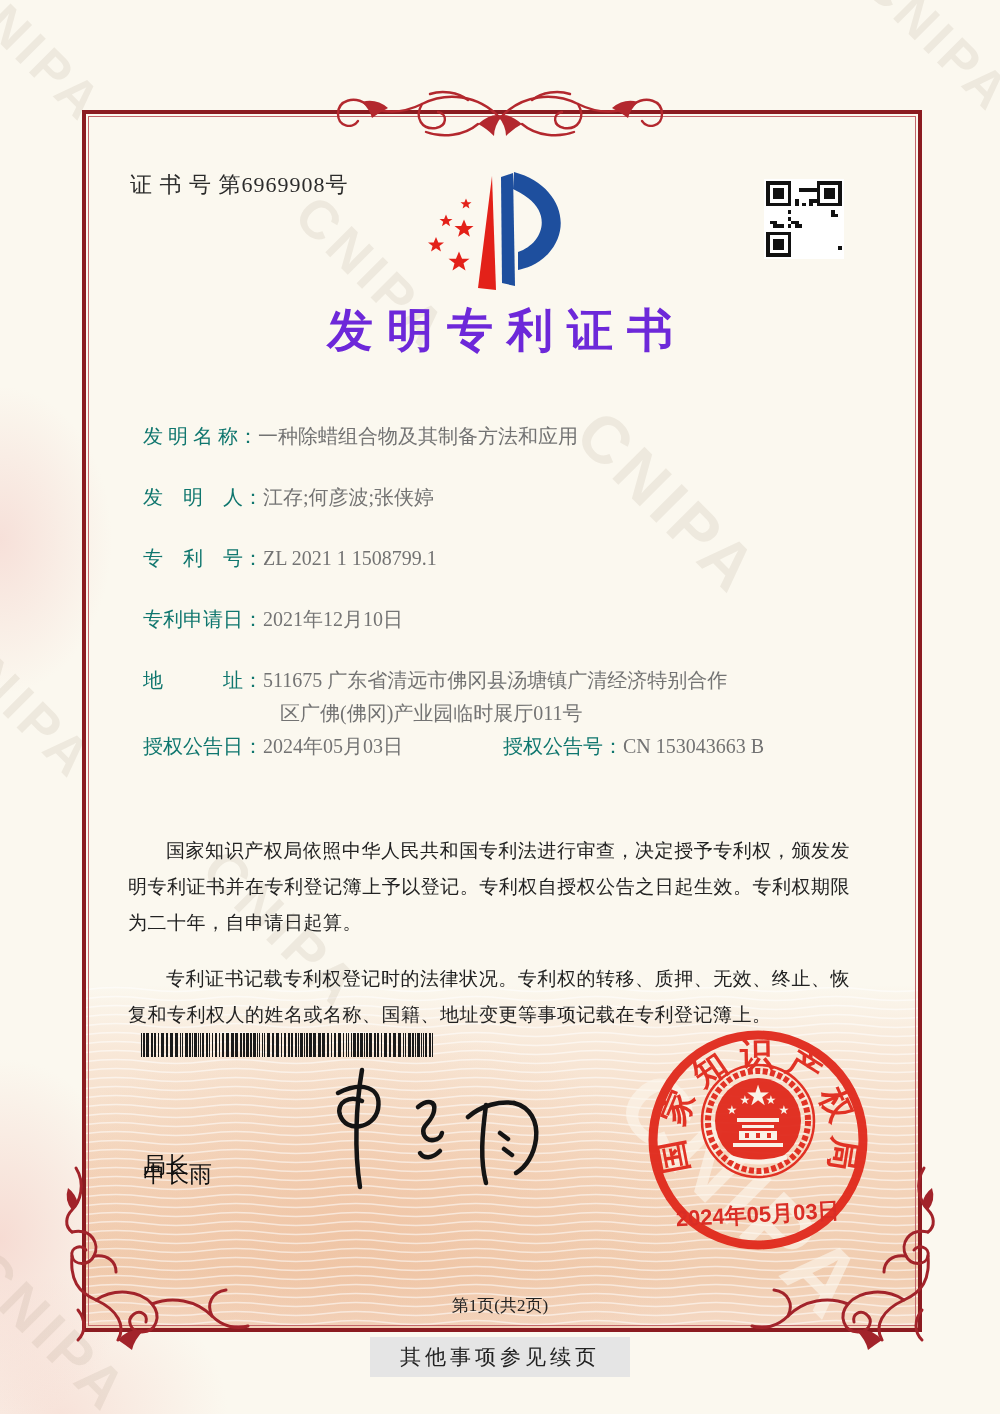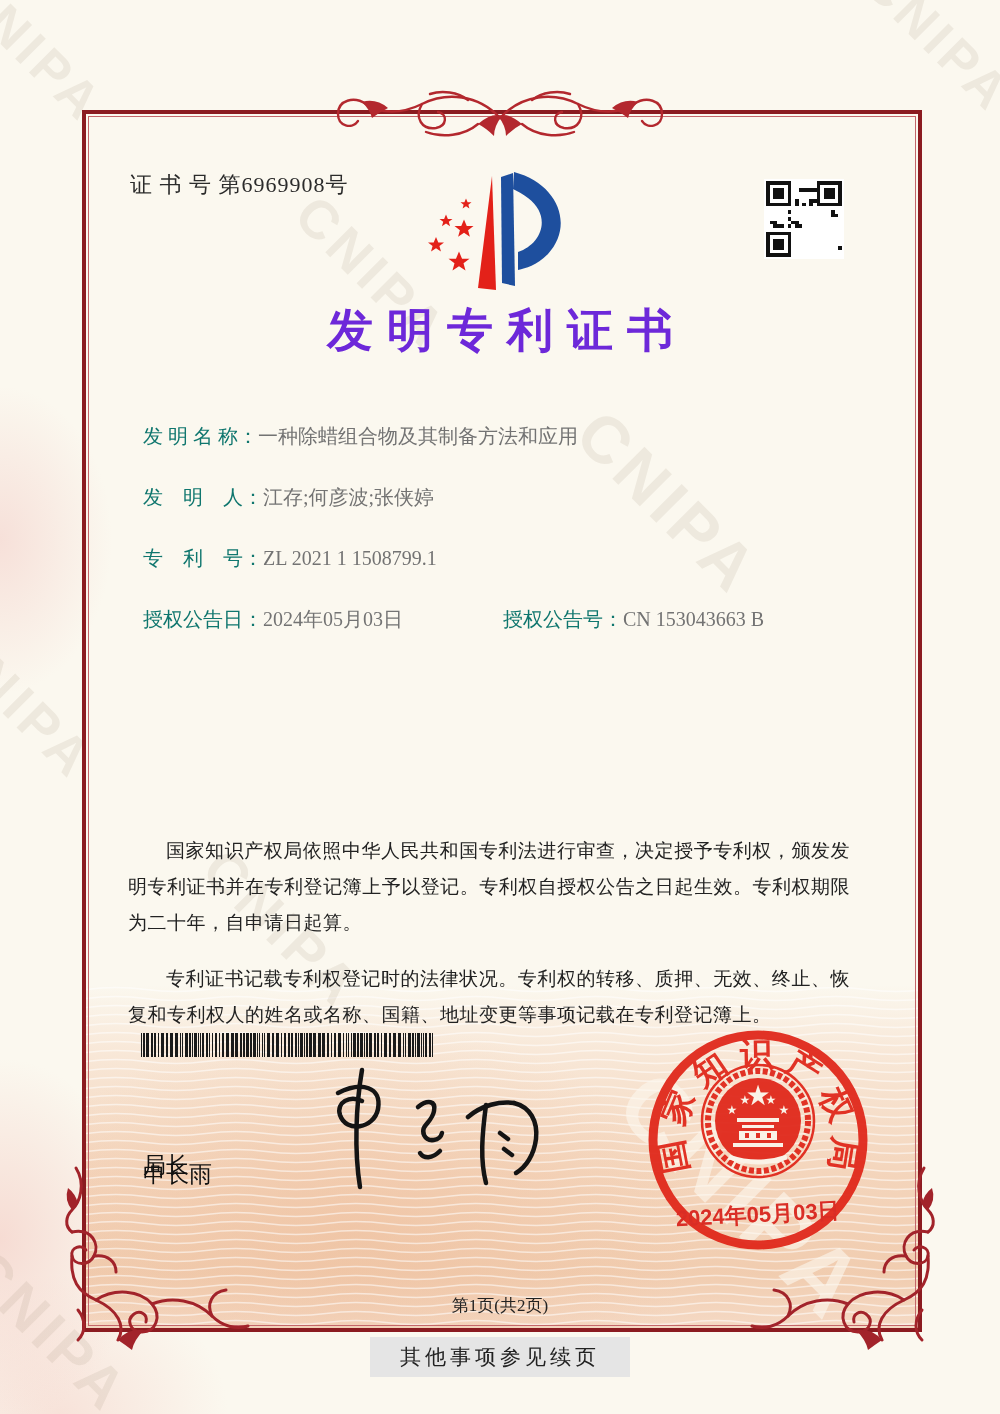--- a/index.html
+++ b/index.html
@@ -172,20 +172,26 @@
 
   <div class="fields">
     <div class="frow">
       <span class="flabel">发 明 名 称：</span><span class="fvalue">一种除蜡组合物及其制备方法和应用</span>
     </div>
     <div class="frow">
       <span class="flabel">发　明　人：</span><span class="fvalue">江存;何彦波;张侠婷</span>
     </div>
     <div class="frow">
       <span class="flabel">专　利　号：</span><span class="fvalue">ZL 2021 1 1508799.1</span>
+    </div>
+    <div class="frow">
+      <span class="flabel">专利申请日：</span><span class="fvalue">2021年12月10日</span>
+    </div>
+    <div class="frow addr">
+      <span class="flabel">地　　　址：</span><span class="fvalue addrval"><span>511675 广东省清远市佛冈县汤塘镇广清经济特别合作</span><br><span class="addr2">区广佛(佛冈)产业园临时展厅011号</span></span>
     </div>
     <div class="frow">
       <span class="flabel">授权公告日：</span><span class="fvalue">2024年05月03日</span>
       <span class="pair2">
         <span class="flabel">授权公告号：</span><span class="fvalue">CN 153043663 B</span>
       </span>
     </div>
   </div>
 
   <div class="legal">

